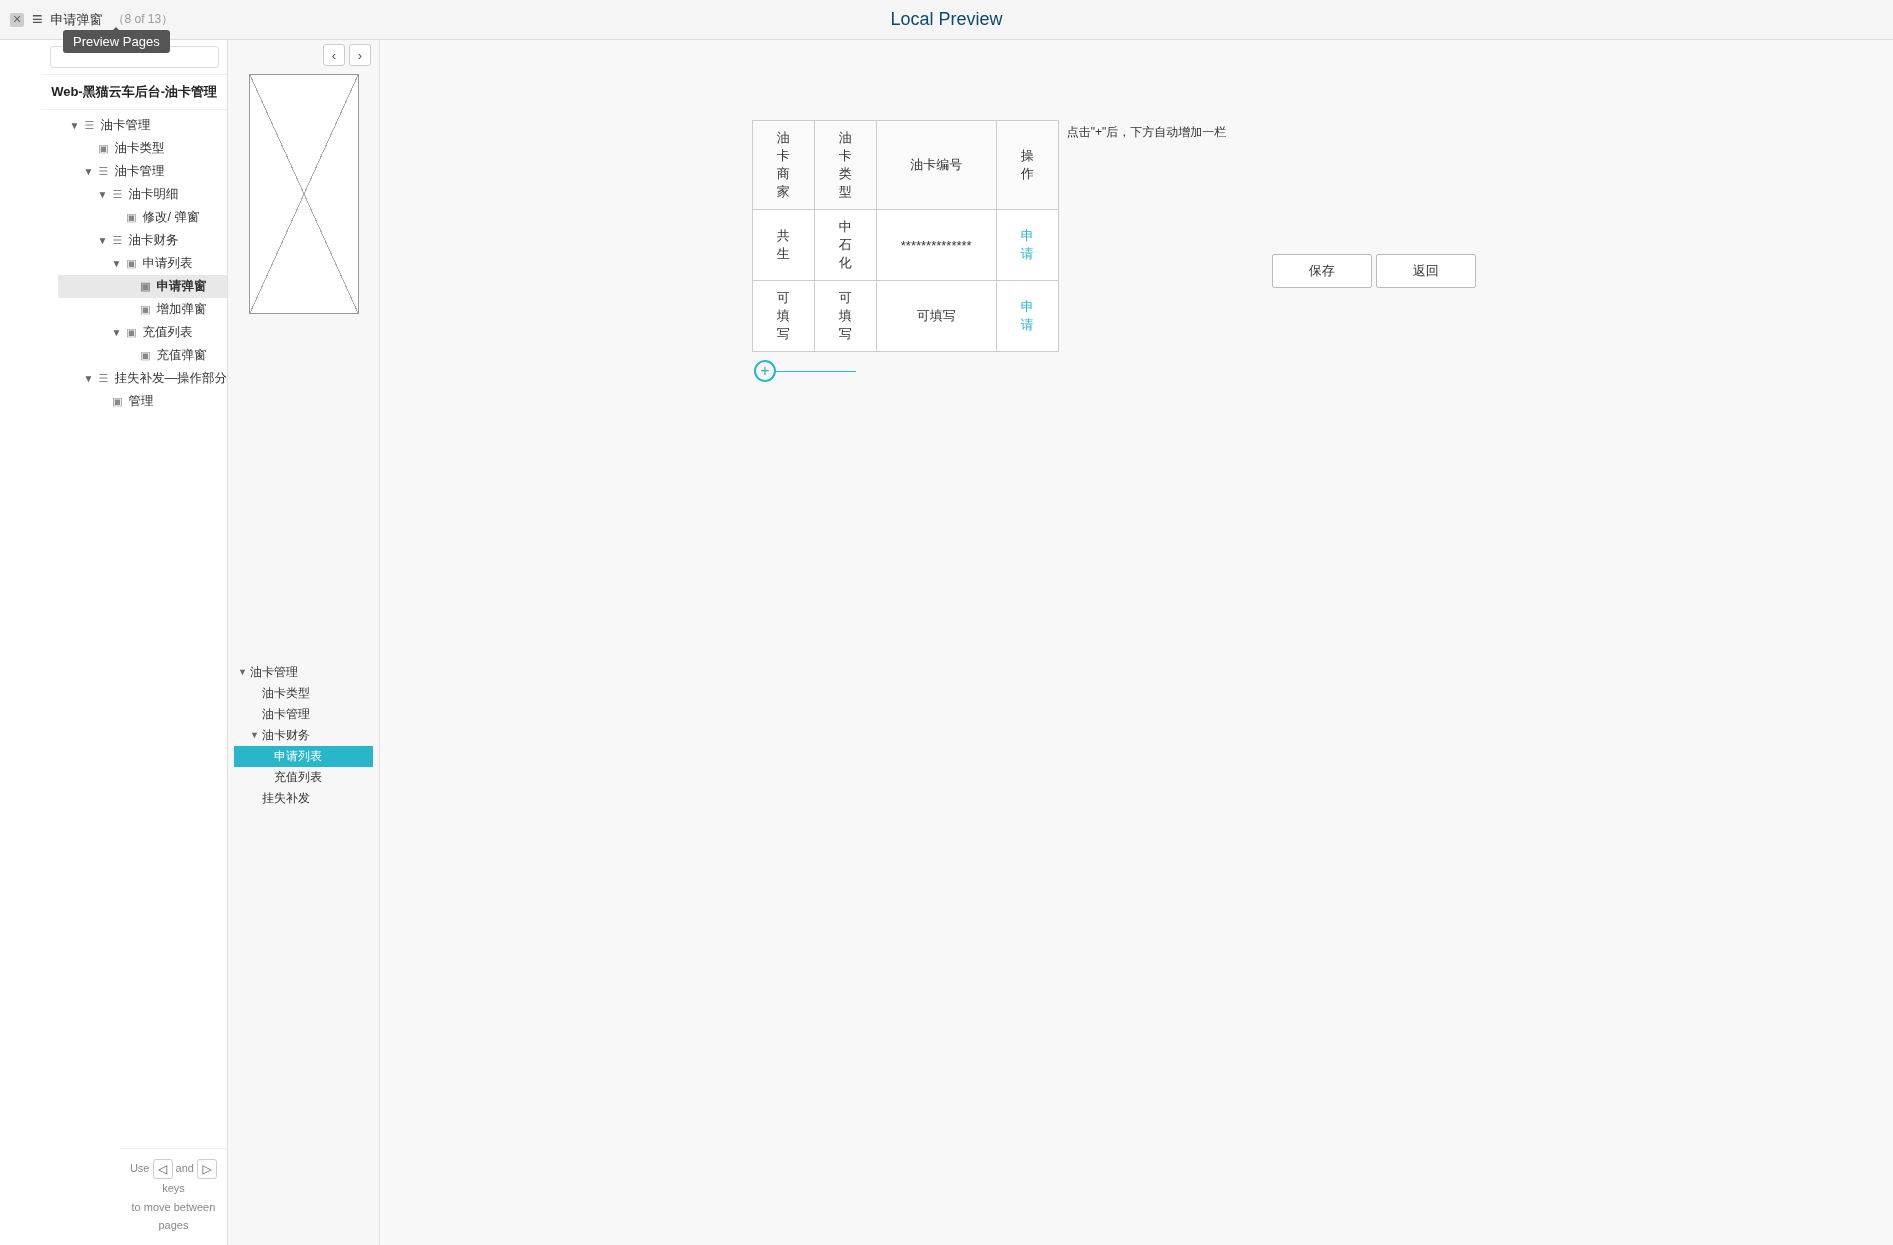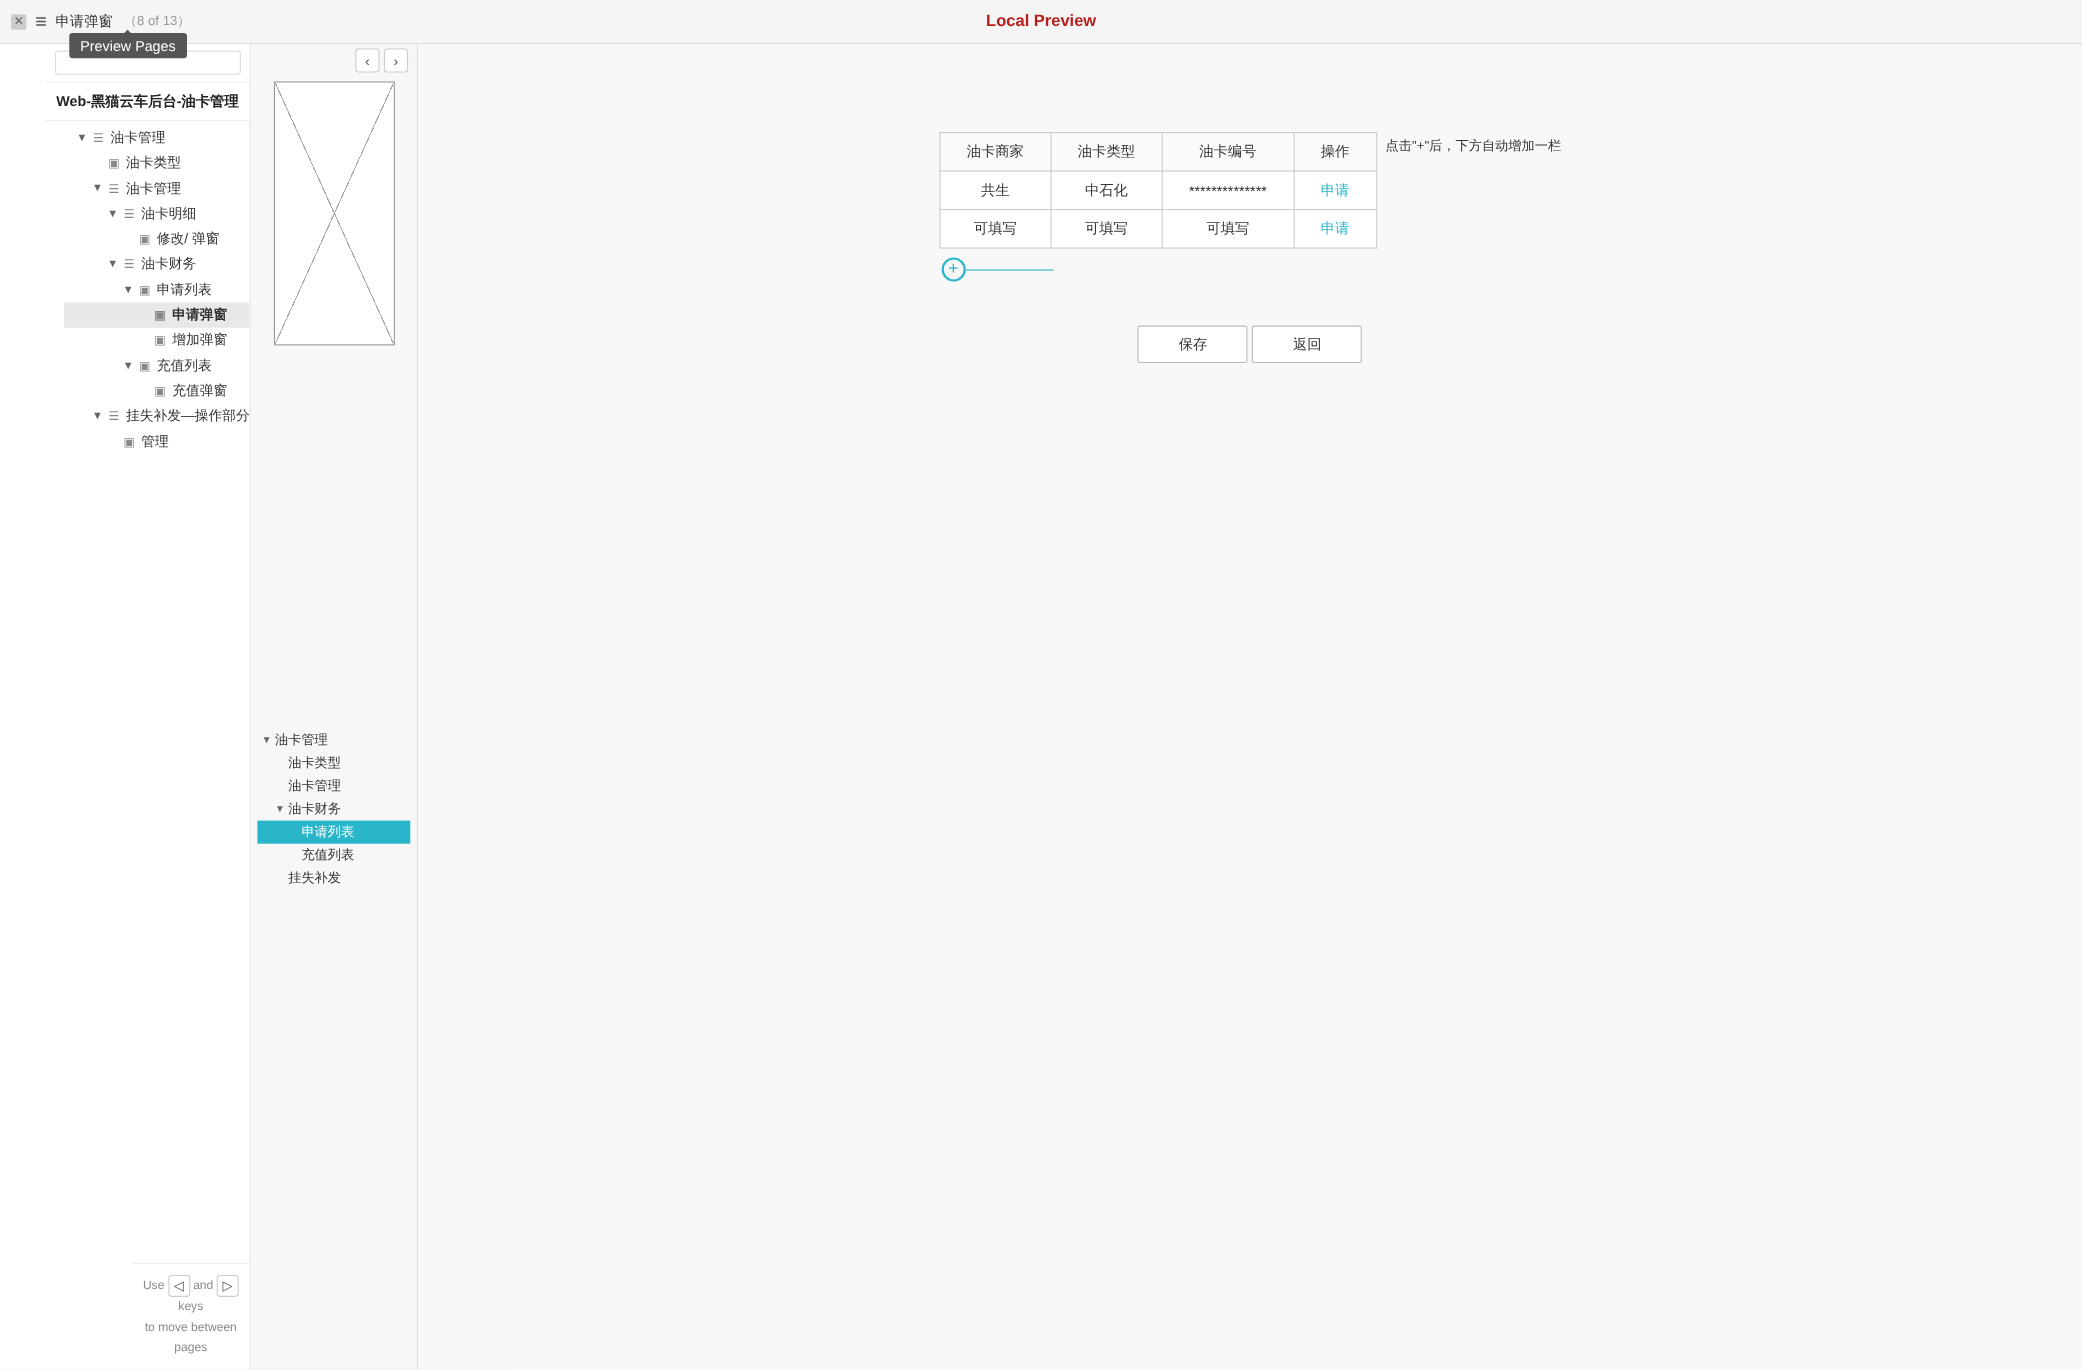--- a/index.html
+++ b/index.html
@@ -13,21 +13,21 @@
       display: flex;
       align-items: center;
       padding: 0 10px;
       gap: 8px;
       position: relative;
     }
     .top-bar-close { width: 14px; height: 14px; background: #ccc; border-radius: 2px; display: flex; align-items: center; justify-content: center; cursor: pointer; font-size: 11px; color: #666; }
     .top-bar-menu { font-size: 18px; color: #555; cursor: pointer; }
     .top-bar-title { font-size: 13px; color: #333; }
     .top-bar-pages-count { font-size: 12px; color: #999; margin-left: 2px; }
-    .top-bar-center { position: absolute; left: 50%; transform: translateX(-50%); font-size: 15px; color: #b91c1c; font-weight: bold; }
+    .top-bar-center { position: absolute; left: 50%; transform: translateX(-50%); font-size: 18px; color: #0c4a6e; font-weight: normal; }
     .project-pages-tooltip {
       position: absolute;
       left: 63px;
       top: 30px;
       background: #555;
       color: white;
       padding: 4px 10px;
       border-radius: 3px;
       font-size: 13px;
       z-index: 100;
@@ -289,21 +289,21 @@
       border: 1px solid #bbb;
       background: #fff;
       font-size: 13px;
       color: #333;
       cursor: pointer;
       border-radius: 2px;
     }
 
     .preview-content-wrapper {
       display: flex;
-      flex-direction: column;
+      flex-direction: row;
       align-items: center;
     }
   </style>
 </head>
 <body>
 
 <div class="top-bar">
   <div class="top-bar-close">✕</div>
   <div class="top-bar-menu">≡</div>
   <span class="top-bar-title">申请弹窗</span>

